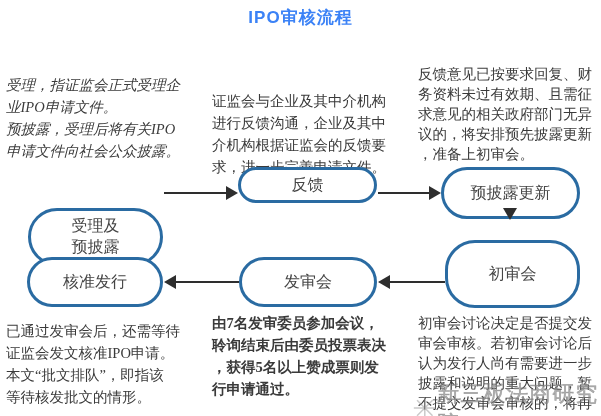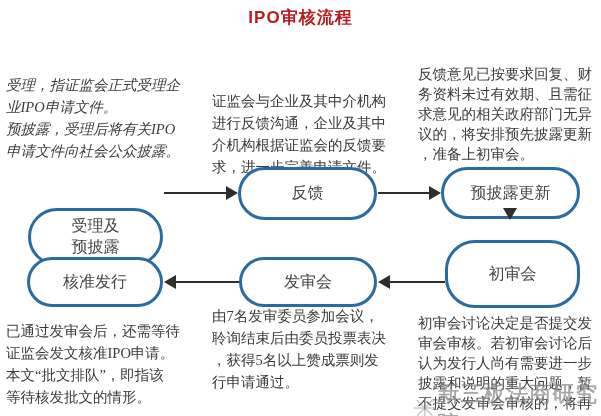--- a/index.html
+++ b/index.html
@@ -8,50 +8,50 @@
     width:601px;height:416px;
     overflow:hidden;
     background:#ffffff;
     font-family:"Liberation Serif","DejaVu Serif",serif;
     color:#3a3a3a;
   }
   .title{
     position:absolute;left:0;right:0;top:6px;
     text-align:center;
     font-family:"Liberation Sans","DejaVu Sans",sans-serif;
-    font-weight:bold;font-size:17px;letter-spacing:1px;color:#b91c1c;
+    font-weight:bold;font-size:17px;letter-spacing:1px;color:#3b82f6;
   }
   .note{
     position:absolute;
     font-size:14.5px;
     white-space:pre-line;
     color:#3a3a3a;
   }
   .note.lh22{line-height:22px;}
   .note.lh20{line-height:20px;}
   .n-top-left{left:6px;top:74px;width:200px;font-style:italic;}
   .n-top-mid{left:212px;top:90px;width:200px;}
   .n-top-right{left:418px;top:64px;width:182px;}
   .n-bot-left{left:6px;top:320px;width:200px;}
-  .n-bot-mid{left:212px;top:305px;width:200px;}
+  .n-bot-mid{left:212px;top:312px;width:200px;font-weight:bold;}
   .n-bot-right{left:418px;top:313px;width:182px;}
   .node{
     position:absolute;
     box-sizing:border-box;
     background:#ffffff;
     border:3px solid #2a6ba2;
     border-radius:30px;
     display:flex;align-items:center;justify-content:center;
     text-align:center;
     white-space:pre-line;
     font-family:"Liberation Sans","DejaVu Sans",sans-serif;
     font-size:16px;line-height:1.3;color:#454545;
   }
   .node1{left:28px;top:164px;width:135px;height:58px;margin-top:44px;}
-  .node2{left:238px;top:167px;width:139px;height:53px;}
+  .node2{left:238px;top:167px;width:139px;height:36px;}
   .node3{left:441px;top:167px;width:139px;height:52px;}
   .node4{left:27px;top:257px;width:136px;height:50px;}
   .node5{left:239px;top:257px;width:138px;height:50px;}
   .node6{left:445px;top:240px;width:135px;height:68px;}
   .arrow{position:absolute;height:14px;}
   .arrow .shaft{position:absolute;top:6px;height:2px;background:#2e2e2e;}
   .arrow .head{position:absolute;width:0;height:0;}
   .arrow.right .shaft{left:0;right:11px;}
   .arrow.right .head{right:0;top:0;border-top:7px solid transparent;border-bottom:7px solid transparent;border-left:12px solid #2e2e2e;}
   .arrow.left .shaft{left:11px;right:0;}

